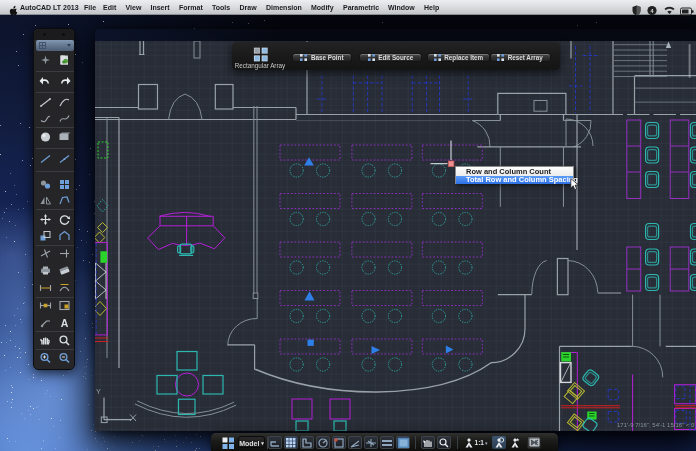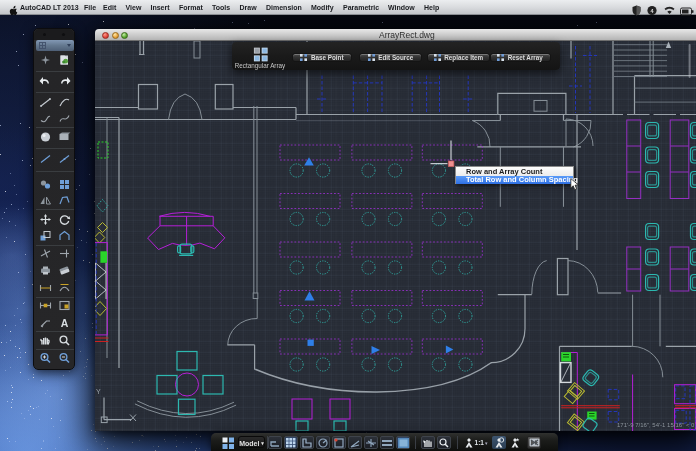--- a/index.html
+++ b/index.html
@@ -48,26 +48,20 @@
 #btool .bann{position:absolute;top:3px;height:13px;display:flex;align-items:center;justify-content:center}
 #btool .bann.on2{background:linear-gradient(180deg,#3d5570,#2a3d52);border-radius:2px}
 #btool .bann.gray{background:linear-gradient(180deg,#555,#333);border-radius:2px;border:1px solid #222}
 .cur{position:absolute;z-index:70}
 </style></head>
 <body>
 <div id="desk"></div>
 <div id="stars"></div>
 
 <div id="win">
-  <div id="titlebar">
-    <div class="tl" style="left:7px;background:radial-gradient(circle at 35% 30%,#ff9a8a,#e0443a 60%,#a8241c);border:0.5px solid #9a2a20"></div>
-    <div class="tl" style="left:16.5px;background:radial-gradient(circle at 35% 30%,#ffe9a8,#e8a33d 60%,#b3751f);border:0.5px solid #9a6a1a"></div>
-    <div class="tl" style="left:26px;background:radial-gradient(circle at 35% 30%,#c8f0a8,#57a62f 60%,#3a7a1a);border:0.5px solid #3a6a1a"></div>
-    <div id="wtitle">ArrayRect.dwg</div>
-  </div>
   <div id="cadwrap"><svg id="cad" width="601" height="390" viewBox="95 41 601 390">
         <defs>
           <pattern id="grid" width="11" height="11" x="1.7" y="0.7" patternUnits="userSpaceOnUse">
             <path d="M11,0 V11 M0,11 H11" stroke="rgba(160,180,210,0.10)" stroke-width="1" fill="none"></path>
           </pattern>
           <pattern id="mgrid" width="55" height="55" x="6.7" y="50.7" patternUnits="userSpaceOnUse">
             <path d="M55,0 V55 M0,55 H55" stroke="rgba(170,190,220,0.055)" stroke-width="1" fill="none"></path>
           </pattern>
           <pattern id="fgrid" width="2.2" height="2.2" x="1.7" y="0.7" patternUnits="userSpaceOnUse">
             <path d="M2.2,0 V2.2 M0,2.2 H2.2" stroke="rgba(150,170,200,0.035)" stroke-width="0.7" fill="none"></path>
@@ -516,21 +510,21 @@
       </svg>Replace Item</div>
   <div class="tbtn" style="left:257.5px;width:61px"><svg width="7" height="7" viewBox="0 0 8 8" style="margin-right:3.5px;flex:0 0 auto">
         <rect x="0" y="0" width="3" height="3" fill="#d9e2ec"></rect>
         <rect x="5" y="0" width="3" height="3" fill="#6f9cd8"></rect>
         <rect x="0" y="5" width="3" height="3" fill="#6f9cd8"></rect>
         <rect x="5" y="5" width="3" height="3" fill="#d9e2ec"></rect>
       </svg>Reset Array</div>
 </div>
 
 <div id="tip">
-  <div class="r1">Row and Array Count</div>
+  <div class="r1">Row and Column Count</div>
   <div class="r2">Total Row and Column Spacing</div>
 </div>
 <svg class="cur" style="left:570px;top:178px" width="11" height="13" viewBox="0 0 13 15">
     <path d="M1,0.5 L1,11.5 L3.8,9 L5.6,13.5 L7.8,12.6 L6,8.3 L9.8,8 Z" fill="#fff" stroke="#222" stroke-width="0.9"></path>
   </svg>
 
 <div id="btool">
     <svg style="position:absolute;left:11px;top:4px" width="13" height="12" viewBox="0 0 13 12">
       <rect x="0.5" y="0.5" width="5" height="5" fill="#e8eef4"></rect>
       <rect x="7.0" y="0.5" width="5" height="5" fill="#7fb2e8"></rect>

